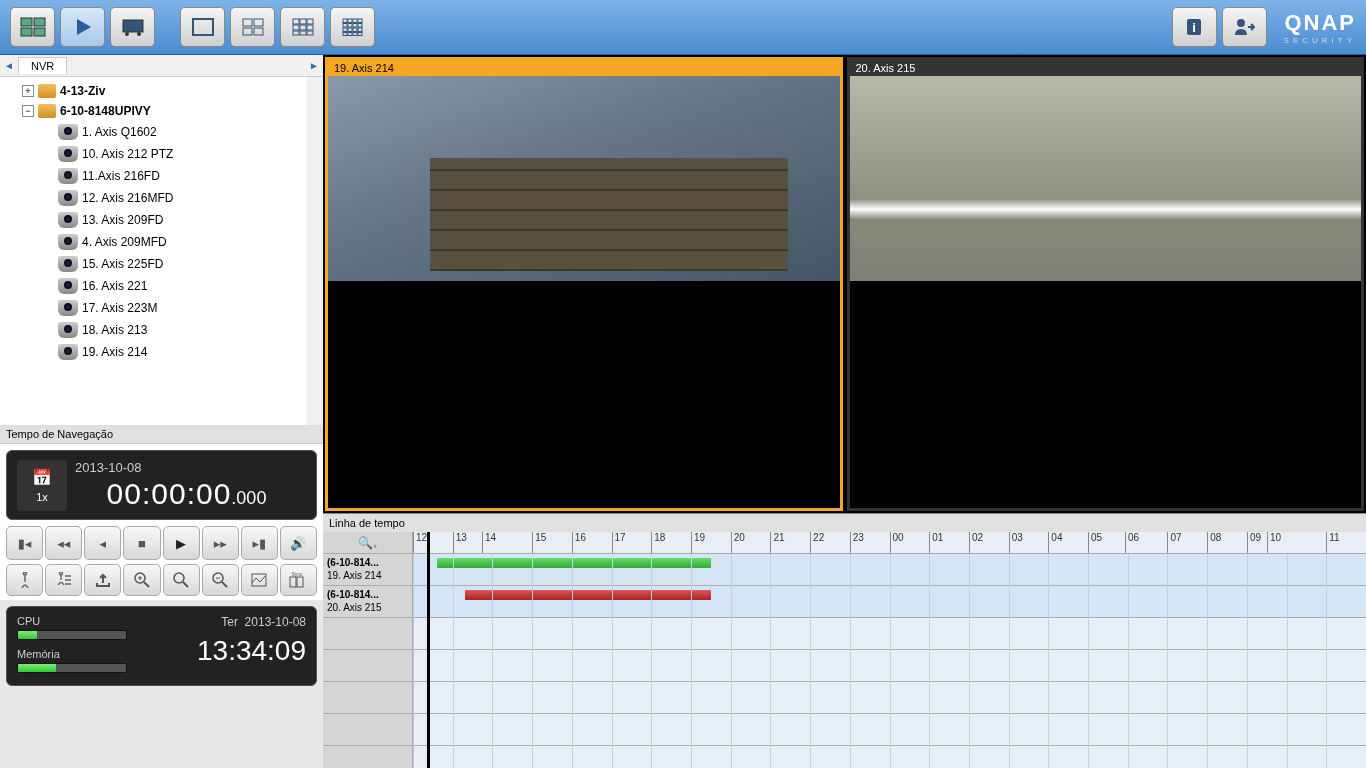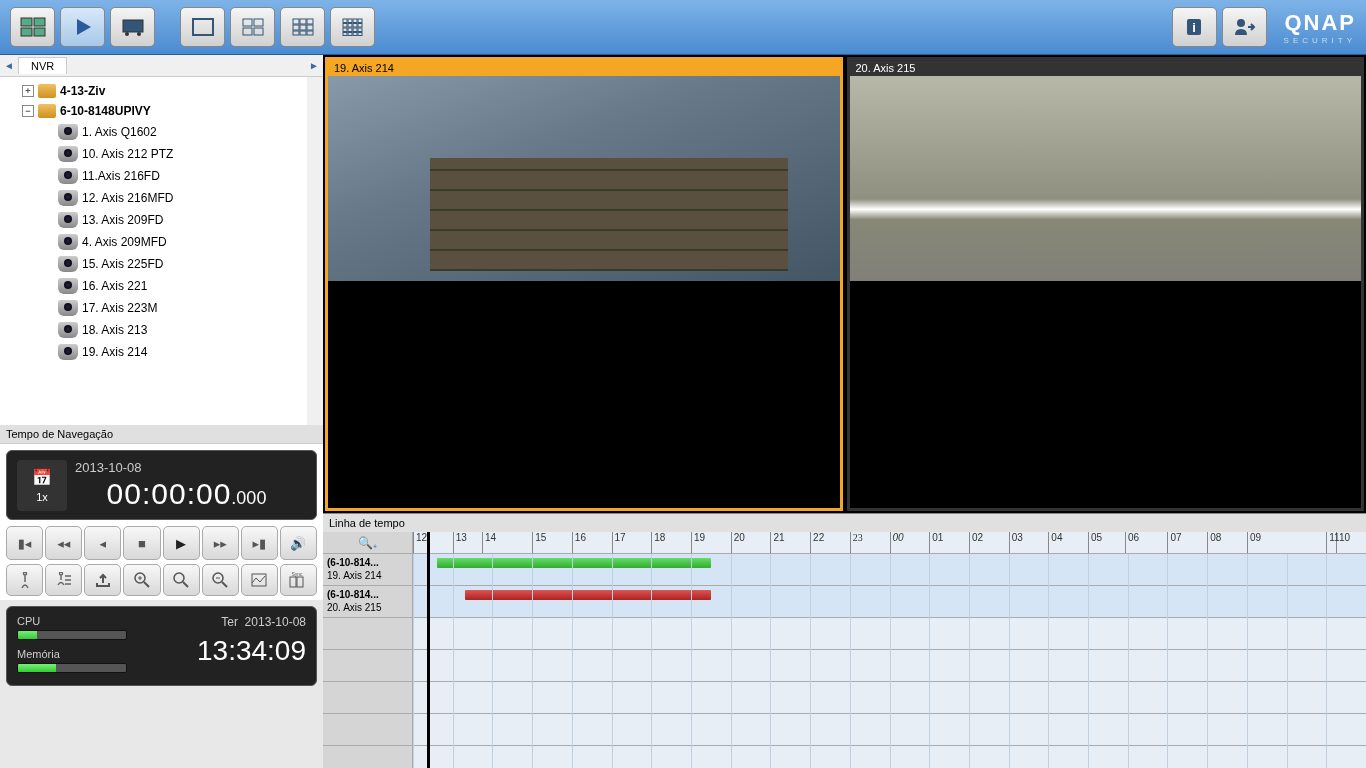--- a/index.html
+++ b/index.html
@@ -422,32 +422,32 @@
               <div class="tl-tick" style="left: 39.7083px;">13</div>
               <div class="tl-tick" style="left: 69px;">14</div>
               <div class="tl-tick" style="left: 119.125px; text-align: right;">15</div>
               <div class="tl-tick" style="left: 158.833px;">16</div>
               <div class="tl-tick" style="left: 198.542px;">17</div>
               <div class="tl-tick" style="left: 238.25px;">18</div>
               <div class="tl-tick" style="left: 277.958px;">19</div>
               <div class="tl-tick" style="left: 317.667px;">20</div>
               <div class="tl-tick" style="left: 357.375px;">21</div>
               <div class="tl-tick" style="left: 397.083px;">22</div>
-              <div class="tl-tick" style="left: 436.792px; font-family: Liberation Serif, serif;">23</div>
-              <div class="tl-tick" style="left: 476.5px; font-style: italic;">00</div>
+              <div class="tl-tick" style="left: 436.792px;">23</div>
+              <div class="tl-tick" style="left: 476.5px;">00</div>
               <div class="tl-tick" style="left: 516.208px;">01</div>
               <div class="tl-tick" style="left: 555.917px;">02</div>
               <div class="tl-tick" style="left: 595.625px;">03</div>
               <div class="tl-tick" style="left: 635.333px;">04</div>
               <div class="tl-tick" style="left: 675.042px;">05</div>
               <div class="tl-tick" style="left: 704px; margin-left: 8px;">06</div>
               <div class="tl-tick" style="left: 754.458px;">07</div>
               <div class="tl-tick" style="left: 794.167px;">08</div>
               <div class="tl-tick" style="left: 833.875px;">09</div>
-              <div class="tl-tick" style="left: 923px;">10</div>
+              <div class="tl-tick" style="left: 854px;">10</div>
               <div class="tl-tick" style="left: 913.292px;">11</div>
             </div>
           <div class="tl-rows" id="tl-rows">
               <div class="tl-row">
                 <div class="tl-bar green" style="left: 23.825px; width: 273.988px;"></div>
               </div>
               <div class="tl-row">
                 <div class="tl-bar red" style="left: 51.6208px; width: 246.192px;"></div>
               </div>
               <div class="tl-row empty"></div>

